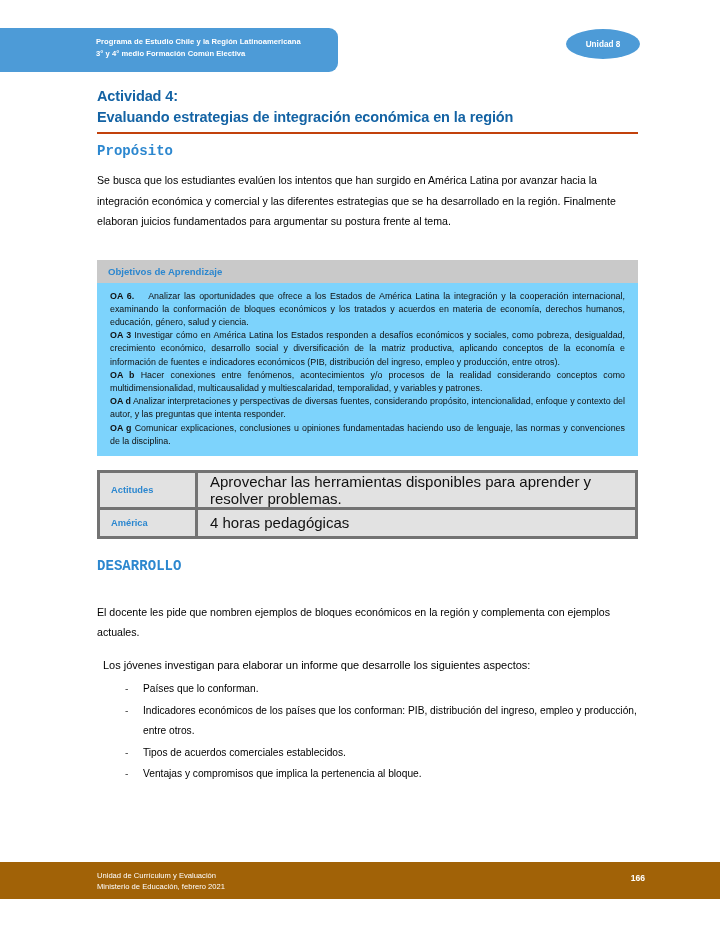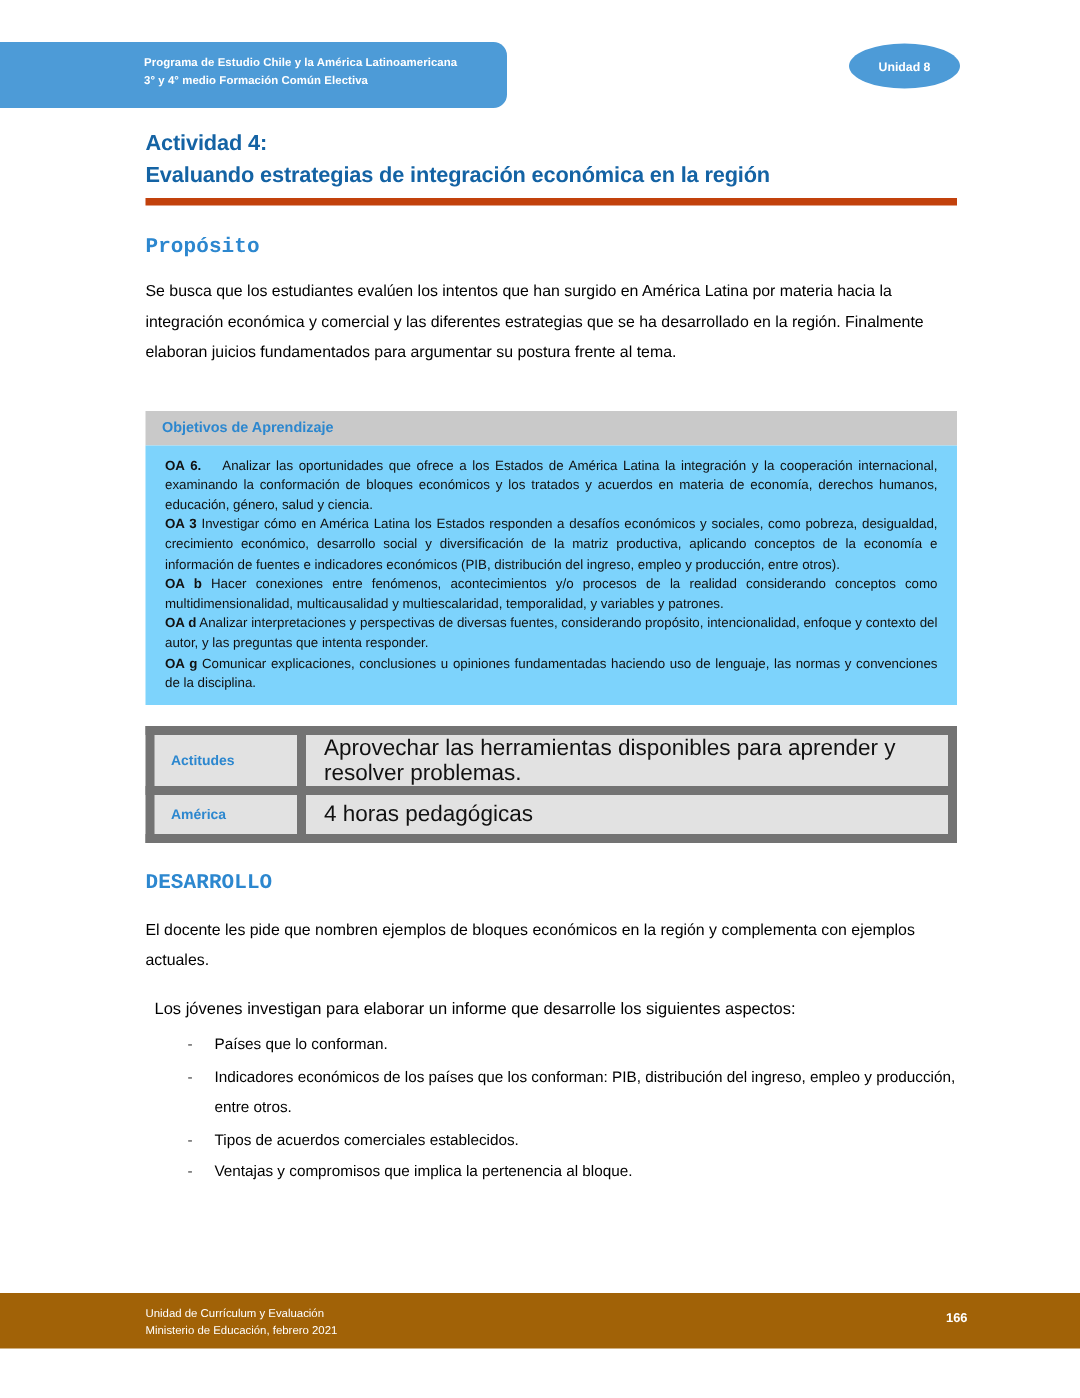--- a/index.html
+++ b/index.html
@@ -63,43 +63,43 @@
   
   #content {
     position: absolute;
     left: 97px;
     top: 86px;
     width: 541px;
   }
 
   
   #activity-title-block {
-    border-bottom: 5px solid #c2410c;
+    border-bottom: 2px solid #c2410c;
     padding-bottom: 4px;
-    margin-bottom: 20px;
+    margin-bottom: 9px;
   }
   .activity-title {
     color: #1463a4;
     font-size: 14.5px;
     font-weight: bold;
     line-height: 21px;
     letter-spacing: -0.1px;
   }
 
   .section-head {
     color: #2c87cf;
     font-size: 14px;
     font-weight: bold;
     margin: 0 0 11px 0;
     letter-spacing: 0.05px;
     font-family: Liberation Mono, monospace;
   }
   .section-head.desarrollo {
     margin-top: 19px;
-    margin-bottom: 13px;
+    margin-bottom: 28px;
   }
 
   .body-par {
     font-size: 10.6px;
     line-height: 20.5px;
     text-align: left;
     margin: 0 0 12px 0;
     color: #000;
   }
 
@@ -144,21 +144,21 @@
 
   
   #info-table {
     width: 541px;
     border-collapse: collapse;
     margin-bottom: 18px;
     table-layout: fixed;
   }
   #info-table td {
     background: #e2e2e2;
-    border: 6px solid #737373;
+    border: 3px solid #737373;
     padding: 0;
     height: 26px;
     vertical-align: middle;
   }
   #info-table td.label-cell {
     width: 84px;
     padding-left: 11px;
     color: #2c87cf;
     font-size: 9.3px;
     font-weight: bold;
@@ -223,35 +223,35 @@
     color: #ffffff;
     font-size: 8.6px;
     font-weight: bold;
   }
 </style>
 </head>
 <body>
 
 <div id="page-header">
   <div id="header-banner">
-    <div class="hline">Programa de Estudio Chile y la América Latinoamericana</div>
+    <div class="hline">Programa de Estudio Chile y la Región Latinoamericana</div>
     <div class="hline">3° y 4° medio Formación Común Electiva</div>
   </div>
   <div id="unit-badge">Unidad 8</div>
 </div>
 
 <div id="content">
 
   <div id="activity-title-block">
     <div class="activity-title">Actividad 4:</div>
     <div class="activity-title">Evaluando estrategias de integración económica en la región</div>
   </div>
 
   <div class="section-head">Propósito</div>
-  <p class="body-par">Se busca que los estudiantes evalúen los intentos que han surgido en América Latina por materia hacia la integración económica y comercial y las diferentes estrategias que se ha desarrollado en la región. Finalmente elaboran juicios fundamentados para argumentar su postura frente al tema.</p>
+  <p class="body-par">Se busca que los estudiantes evalúen los intentos que han surgido en América Latina por avanzar hacia la integración económica y comercial y las diferentes estrategias que se ha desarrollado en la región. Finalmente elaboran juicios fundamentados para argumentar su postura frente al tema.</p>
 
   <div id="oa-box">
     <div id="oa-box-header">
       <span>Objetivos de Aprendizaje</span>
     </div>
     <div id="oa-box-body">
       <p class="oa-par" id="oa-list"><span class="oa-code">OA 6.</span><span class="oa-gap"></span><span>Analizar las oportunidades que ofrece a los Estados de América Latina la integración y la cooperación internacional, examinando la conformación de bloques económicos y los tratados y acuerdos en materia de economía, derechos humanos, educación, género, salud y ciencia.</span><br><span class="oa-code">OA 3</span> <span>Investigar cómo en América Latina los Estados responden a desafíos económicos y sociales, como pobreza, desigualdad, crecimiento económico, desarrollo social y diversificación de la matriz productiva, aplicando conceptos de la economía e información de fuentes e indicadores económicos (PIB, distribución del ingreso, empleo y producción, entre otros).</span><br><span class="oa-code">OA b</span> <span>Hacer conexiones entre fenómenos, acontecimientos y/o procesos de la realidad considerando conceptos como multidimensionalidad, multicausalidad y multiescalaridad, temporalidad, y variables y patrones.</span><br><span class="oa-code">OA d</span> <span>Analizar interpretaciones y perspectivas de diversas fuentes, considerando propósito, intencionalidad, enfoque y contexto del autor, y las preguntas que intenta responder.</span><br><span class="oa-code">OA g</span> <span>Comunicar explicaciones, conclusiones u opiniones fundamentadas haciendo uso de lenguaje, las normas y convenciones de la disciplina.</span></p>
     </div>
   </div>
 

